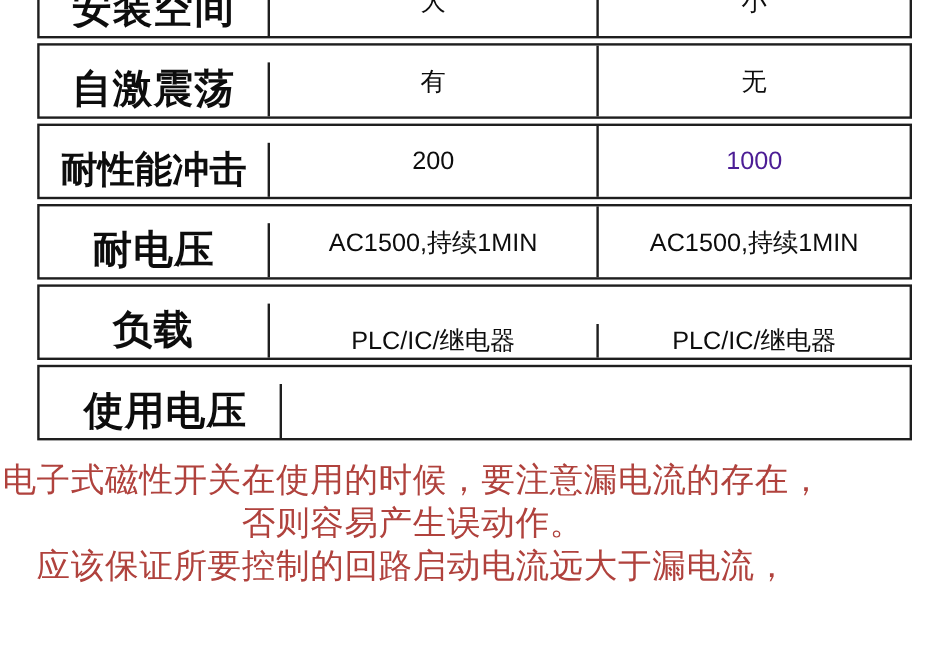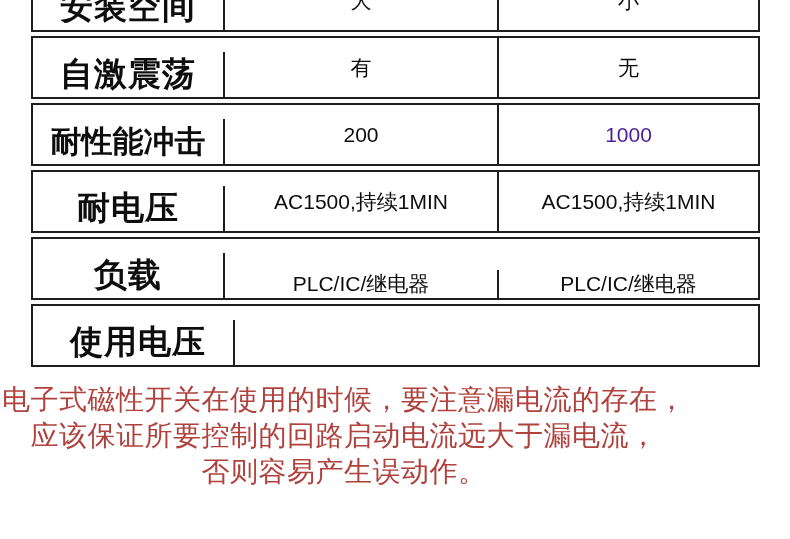--- a/index.html
+++ b/index.html
@@ -112,17 +112,17 @@
     </div>
 
     <div class="spec-row" style="border-color: rgb(30, 30, 30); padding-left: 10px;">
       <div class="cell cell-label" style="color: rgb(13, 13, 13); border-right-color: rgb(30, 30, 30);">使用电压</div>
     </div>
 
   </div>
 
   <div class="note">
     <div class="note-line" style="color: rgb(176, 66, 61);">电子式磁性开关在使用的时候，要注意漏电流的存在，</div>
+    <div class="note-line" style="color: rgb(176, 66, 61);">否则容易产生误动作。</div>
     <div class="note-line" style="color: rgb(176, 66, 61);">应该保证所要控制的回路启动电流远大于漏电流，</div>
-    <div class="note-line" style="color: rgb(176, 66, 61);">否则容易产生误动作。</div>
   </div>
 
 </div>
 
 </body></html>

